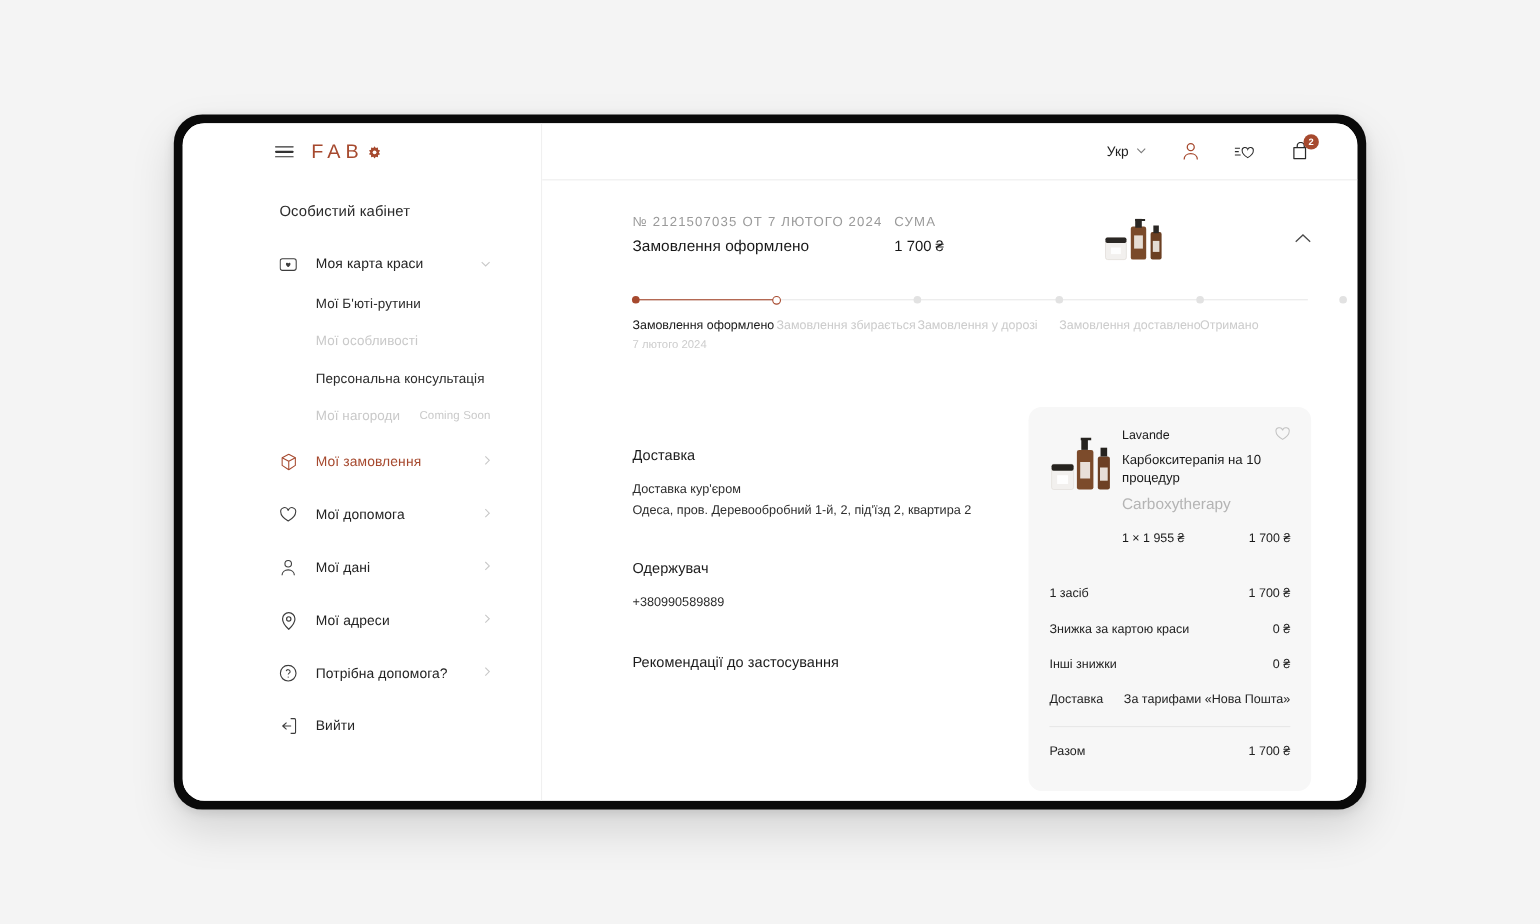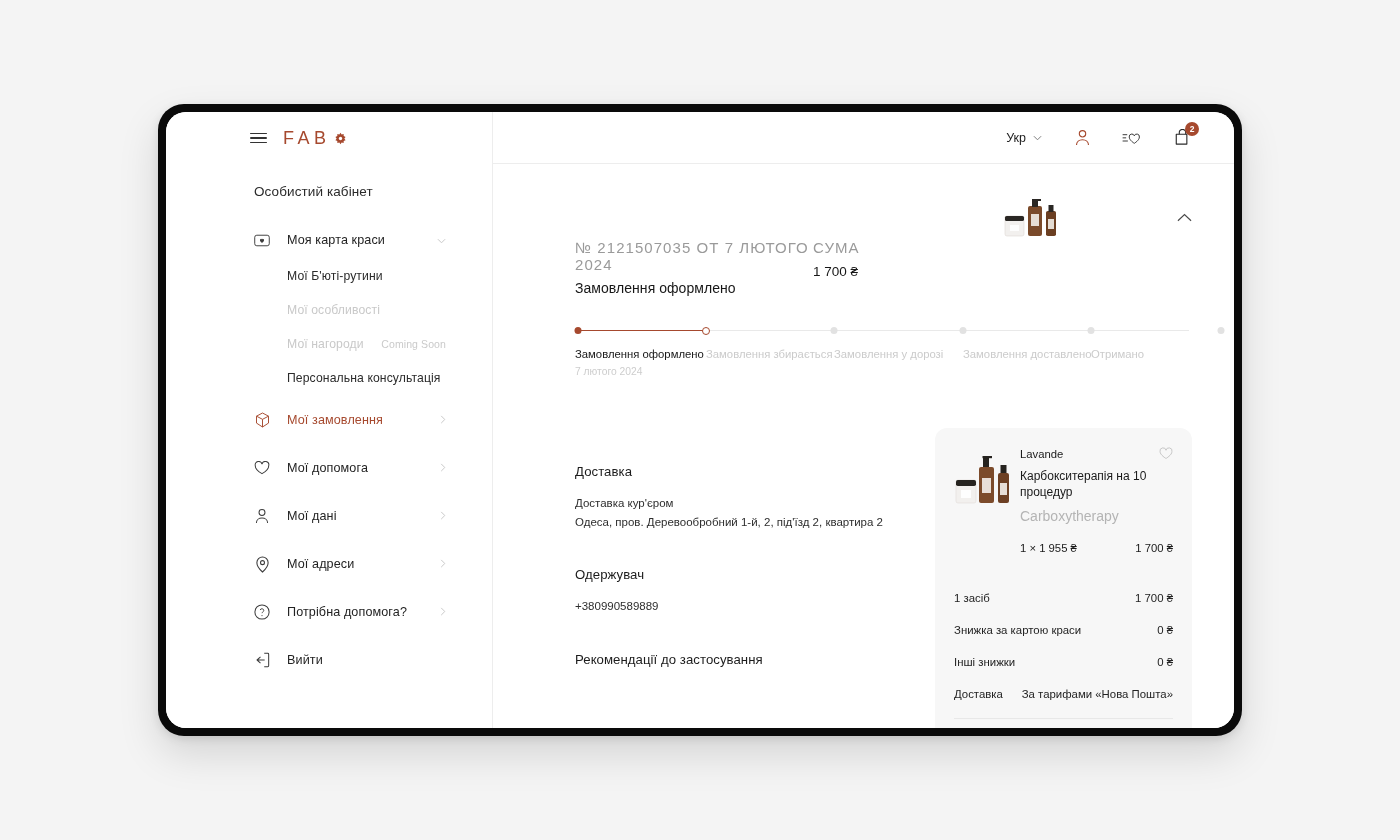--- a/index.html
+++ b/index.html
@@ -101,21 +101,21 @@
     font-size: 8.5px; display: flex; align-items: center; justify-content: center;
     font-weight: 600;
   }
 
   .content { padding: 30px 42px 0 82px; }
 
   
   .ord-head { display: flex; align-items: flex-start; }
   .ord-col-1 { width: 238px; }
   .ord-col-2 { width: 175px; }
-  .kicker { font-size: 15px; letter-spacing: 1.05px; color: #9a9a9a; text-transform: uppercase; margin-top: 45px; }
+  .kicker { font-size: 12px; letter-spacing: 1.05px; color: #9a9a9a; text-transform: uppercase; }
   .ord-status { font-size: 14px; color: #171717; margin-top: 7px; letter-spacing: .05px; }
   .sum-val { font-size: 13.5px; color: #171717; margin-top: 8px; }
   .thumb { width: 64px; height: 44px; margin-left: 14px; display:flex; align-items:flex-end; justify-content:center; }
   .collapse { margin-left: auto; color: #4a4a4a; cursor: pointer; padding-top: 14px; }
 
   
   .progress { margin-top: 30px; position: relative; }
   .track { position: relative; height: 9px; }
   .track .line {
     position: absolute; left: 3px; right: 3px; top: 4px; height: 1.4px; background: #e9e9e9;
@@ -217,27 +217,27 @@
           </div>
 
           <div class="navrow sub">
             <span class="lbl">Мої Б'юті-рутини</span>
           </div>
 
           <div class="navrow sub muted">
             <span class="lbl">Мої особливості</span>
           </div>
 
+          <div class="navrow sub">
+            <span class="lbl">Персональна консультація</span>
+          </div>
+
           <div class="navrow sub muted">
             <span class="lbl">Мої нагороди</span>
             <span class="soon">Coming Soon</span>
-          </div>
-
-          <div class="navrow sub">
-            <span class="lbl">Персональна консультація</span>
           </div>
 
           <div class="gapsm"></div>
 
           <div class="navrow active">
             <span class="ico">
               <svg width="15" height="16" viewBox="0 0 18 19" fill="none" stroke="currentColor" stroke-width="1.15" stroke-linejoin="round">
                 <path d="M9 1.1l7.2 3.8v8.3L9 17.9 1.8 13.2V4.9z"></path>
                 <path d="M1.8 4.9L9 8.7l7.2-3.8M9 8.7v9.2"></path>
               </svg>

